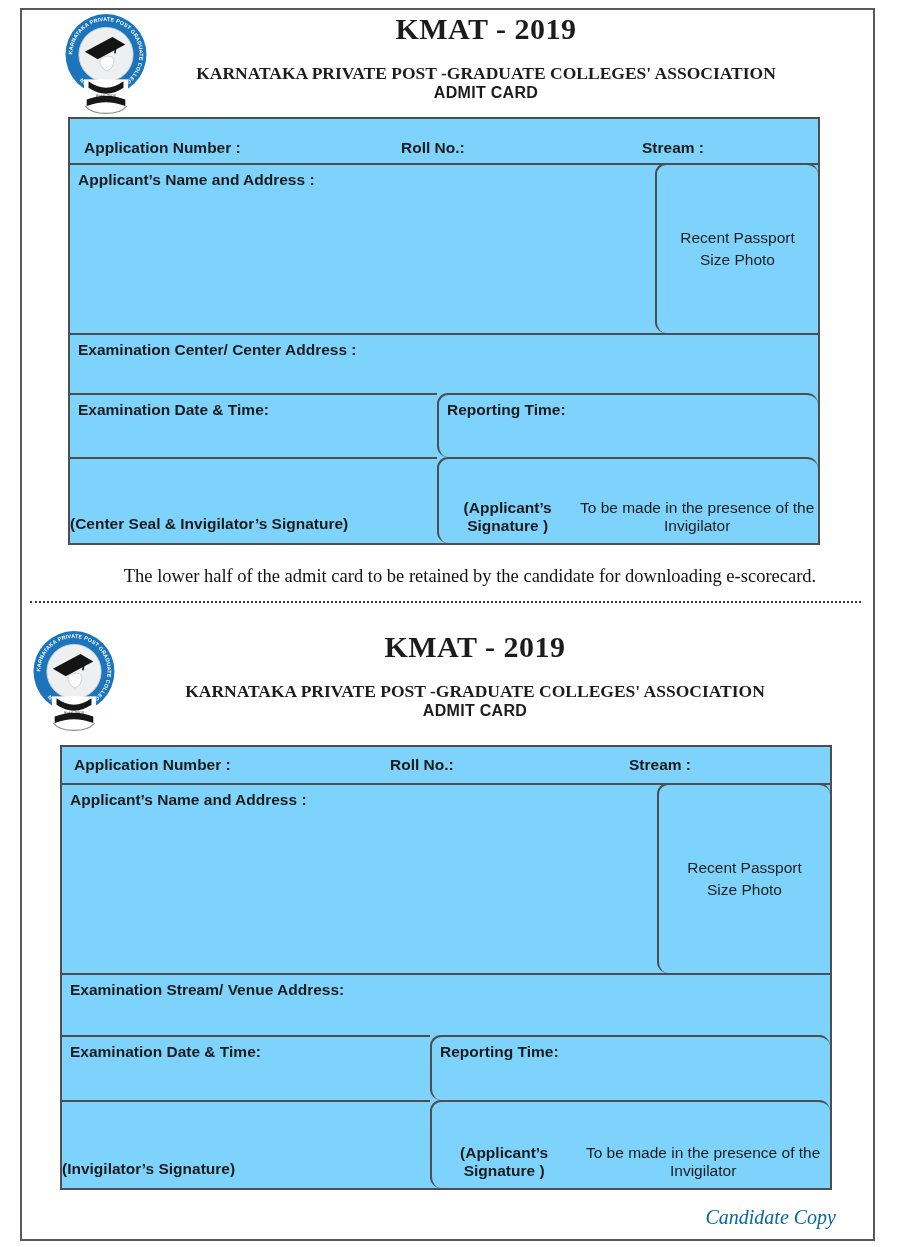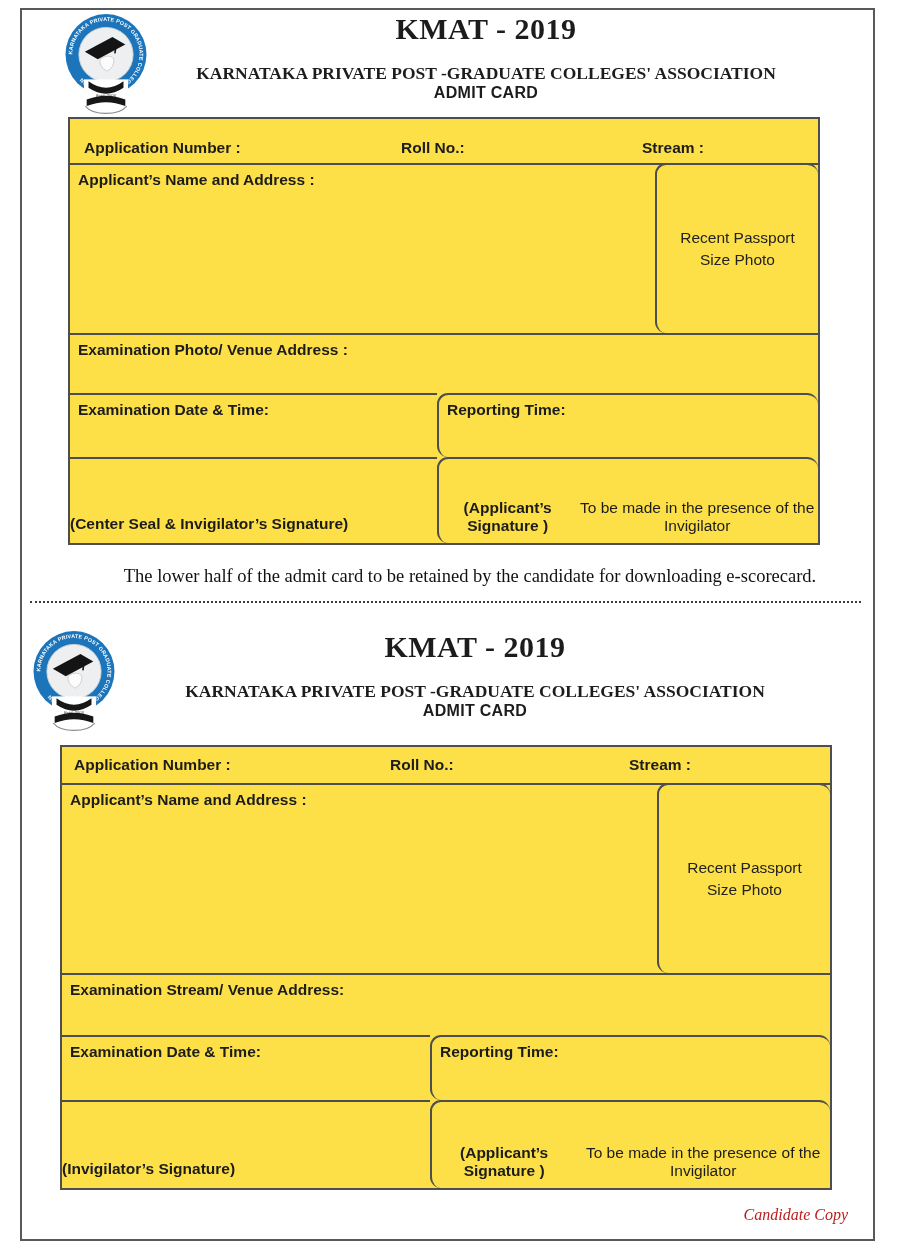--- a/index.html
+++ b/index.html
@@ -17,21 +17,21 @@
   .hdr2 { left:90px; top:630px; width:770px; }
   .title  { font-family:"Liberation Serif", serif; font-weight:bold; font-size:30px; letter-spacing:0.5px; }
   .assoc  { font-family:"Liberation Serif", serif; font-weight:bold; font-size:17.5px; margin-top:17px; }
   .admit  { font-weight:bold; font-size:16px; letter-spacing:0.3px; }
   
   .logo { position:absolute; width:92px; height:109px; }
   .logo1 { left:60px; top:12px; }
   .logo2 { left:28px; top:629px; }
   .logo svg { width:100%; height:100%; display:block; }
   
-  .tbl { position:absolute; border:2px solid #4e4e4e; background:#fde047; }
+  .tbl { position:absolute; border:2px solid #4e4e4e; background:#7dd3fc; }
   .t1 { left:68px; top:117px; width:748px; height:424px; }
   .t2 { left:60px; top:745px; width:768px; height:441px; }
   .cell { position:absolute; box-sizing:border-box; }
   .lbl { font-weight:bold; font-size:15.5px; }
   .bt { border-top:2px solid #4e4e4e; }
   .bl { border-left:2px solid #4e4e4e;border-radius:11px; }
   
   .t1 .r1 { left:0; top:0;     width:748px; height:44px; }
   .t1 .r2 { left:0; top:44px;  width:748px; height:170px; }
   .t1 .r3 { left:0; top:214px; width:748px; height:60px; }
@@ -60,22 +60,22 @@
   .sigL { display:flex; align-items:flex-end; justify-content:flex-start; text-align:center; padding-bottom:10px; }
   .sigR { display:flex; flex-direction:row; justify-content:flex-end; align-items:flex-end; text-align:center; padding-bottom:8px; }
   .sigR .ln2 { font-size:15.5px; margin-top:2px; }
   
   .note {
     position:absolute; top:566px; left:40px; width:860px; text-align:center;
     font-family:"Liberation Serif", serif; font-size:18.5px; color:#111;
   }
   .dots { position:absolute; top:601px; left:30px; width:831px; border-top:2px dotted #3c3c3c; }
   .footer {
-    position:absolute; top:1206px; right:52px;
-    font-family:"Liberation Serif", serif; font-style:italic; font-size:16px; color:#b91c1c;
+    position:absolute; top:1206px; right:64px;
+    font-family:"Liberation Serif", serif; font-style:italic; font-size:20px; color:#0369a1;
   }
 </style>
 </head>
 <body>
 
 <div class="page">
   <div class="frame"></div>
 
   <div class="logo logo1">
     <svg viewBox="0 0 100 118">
@@ -108,21 +108,21 @@
       <span class="lbl a2">Roll No.:</span>
       <span class="lbl a3">Stream :</span>
     </div>
     <div class="cell r2 bt pad">
       <span class="lbl">Applicant’s Name and Address :</span>
     </div>
     <div class="cell photo bt bl">
       <div class="ph-txt">Recent Passport Size Photo</div>
     </div>
     <div class="cell r3 bt pad">
-      <span class="lbl">Examination Photo/ Venue Address :</span>
+      <span class="lbl">Examination Center/ Center Address :</span>
     </div>
     <div class="cell r4L bt pad">
       <span class="lbl">Examination Date &amp; Time:</span>
     </div>
     <div class="cell r4R bt bl pad">
       <span class="lbl">Reporting Time:</span>
     </div>
     <div class="cell r5L bt sigL">
       <span class="lbl">(Center Seal &amp; Invigilator’s Signature)</span>
     </div>

